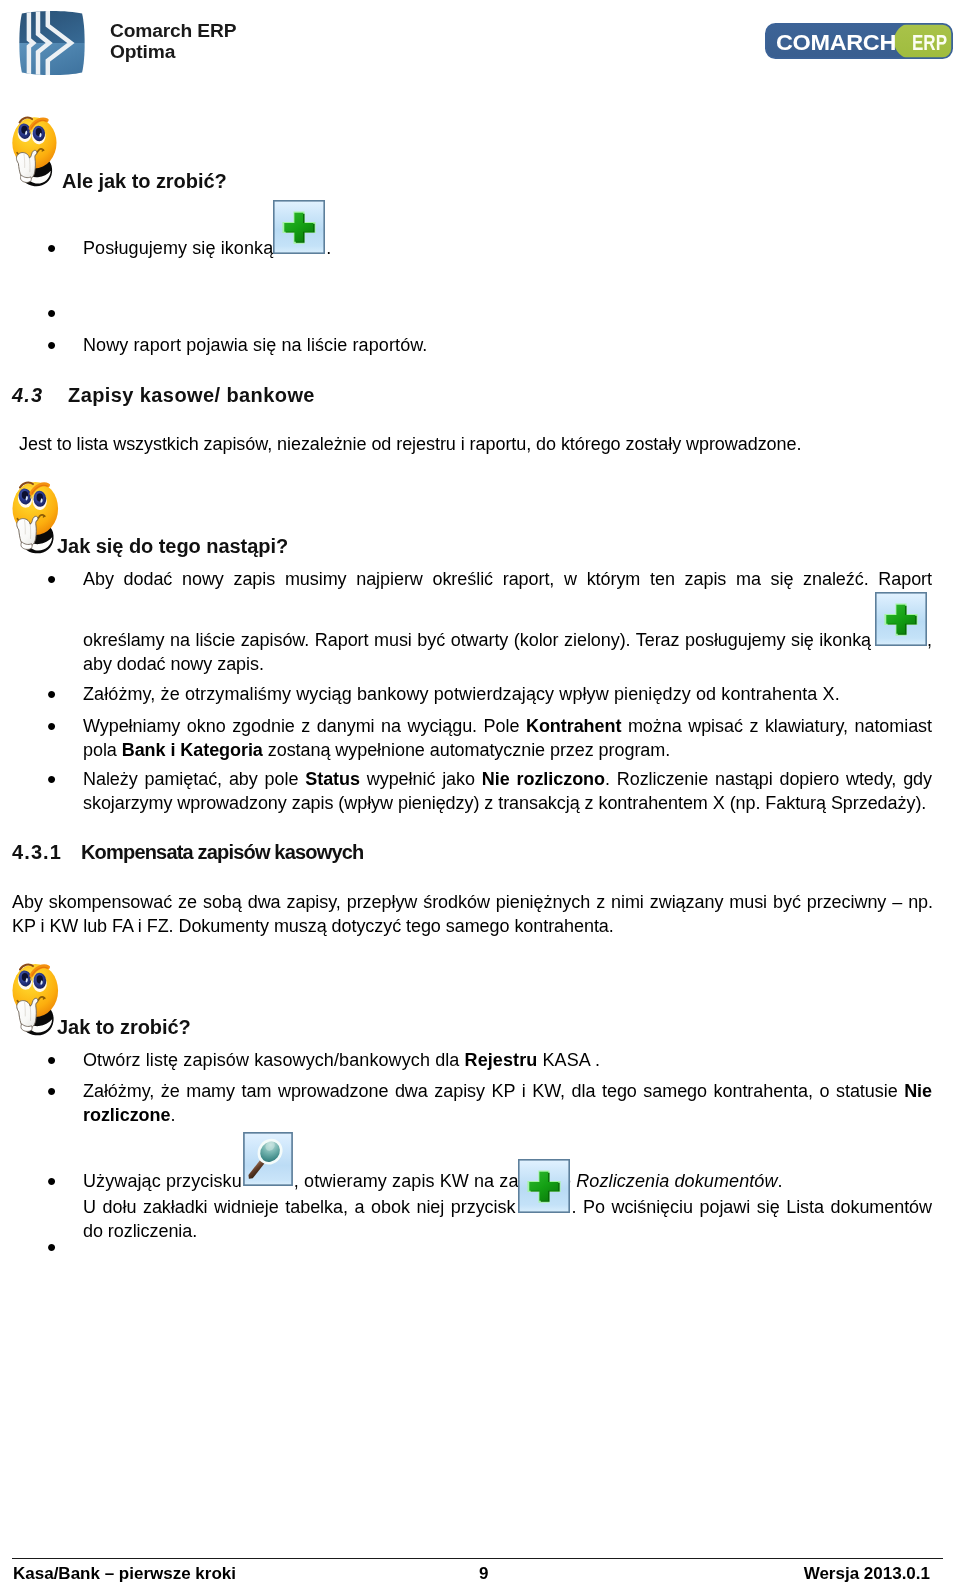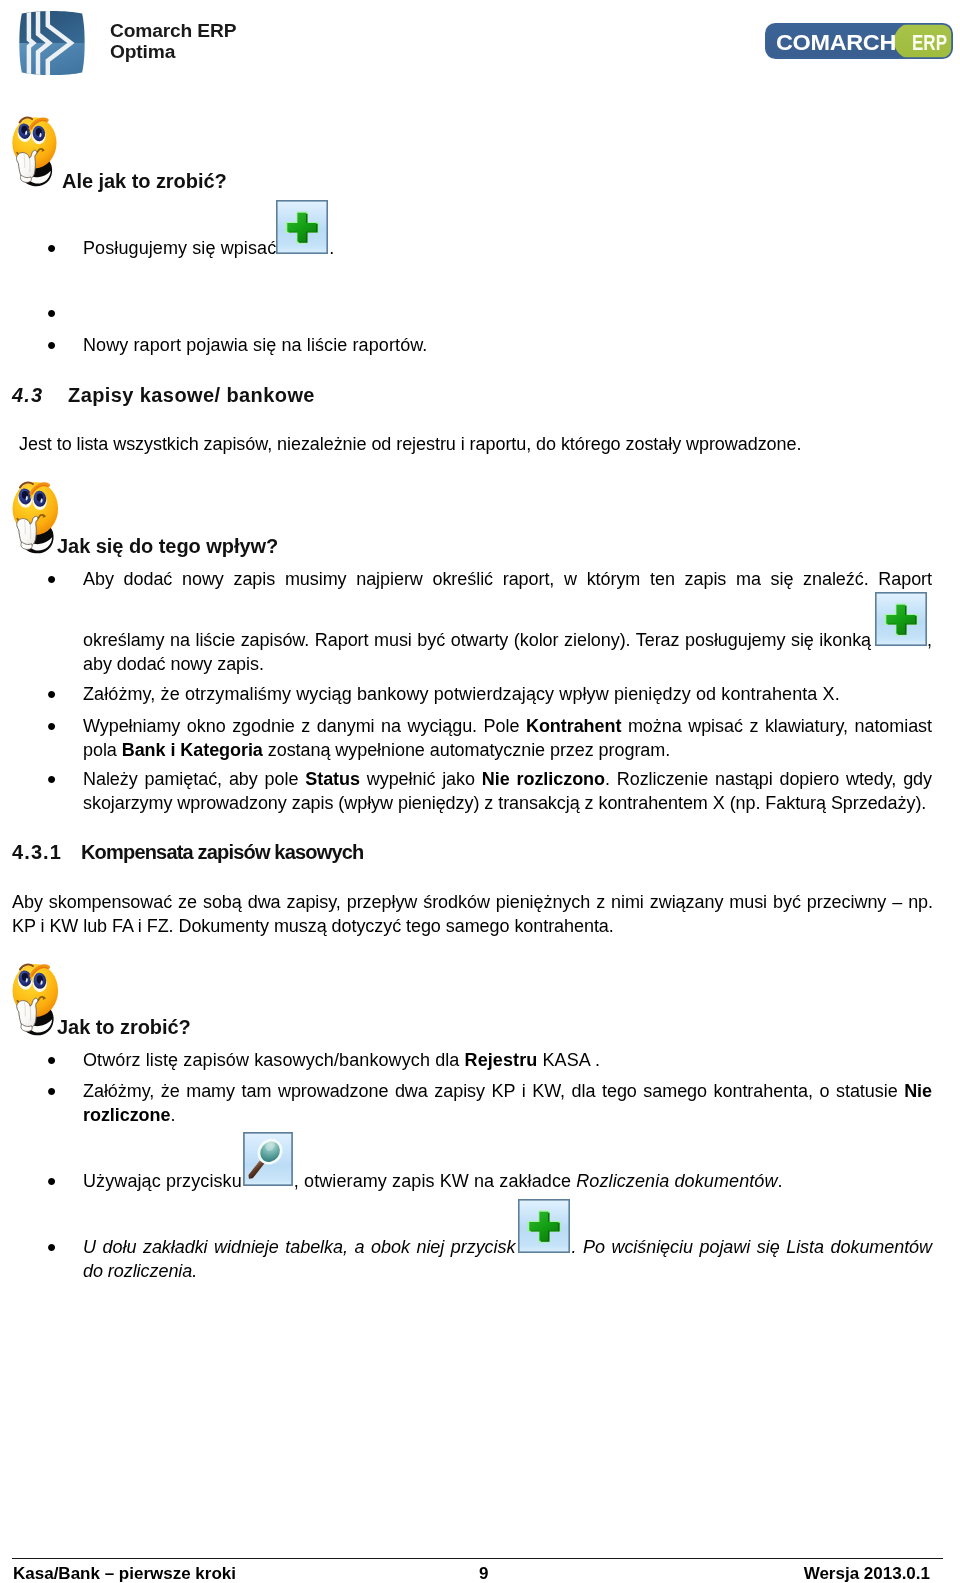--- a/index.html
+++ b/index.html
@@ -254,38 +254,38 @@
       <text class="brand-right" x="147" y="26.5" fill="#fbfdf2" font-family="Liberation Sans, sans-serif" font-size="22" font-weight="bold" textLength="35" lengthAdjust="spacingAndGlyphs">ERP</text>
     </svg>
   </div>
 
   <svg class="smiley" style="left:6.9px;top:109.6px;width:50.4px;height:83.3px">
       <use href="#smiley"></use>
     </svg>
   <div class="h-q" style="left:62px;top:168px;">Ale jak to zrobić?</div>
 
   <div class="bul" style="left:47px;top:236px;">•</div>
-  <div class="blk" style="left:83px;top:236px;"><span>Posługujemy się wpisać</span><span class="ic btn-plus" style="margin:0 1px 0 0px;"><svg viewBox="0 0 52 54" width="52" height="54">
+  <div class="blk" style="left:83px;top:236px;"><span>Posługujemy się ikonką</span><span class="ic btn-plus" style="margin:0 1px 0 0px;"><svg viewBox="0 0 52 54" width="52" height="54">
           <use href="#ico-plus"></use>
         </svg></span><span>.</span></div>
 
   <div class="bul" style="left:47px;top:301px;">•</div>
 
   <div class="bul" style="left:47px;top:333px;">•</div>
   <div class="blk" style="left:83px;top:333px;">Nowy raport pojawia się na liście raportów.</div>
 
   <div class="h2" style="left:12px;top:382px;letter-spacing:1.1px;font-style:italic;">4.3</div>
   <div class="h2" style="left:68px;top:382px;letter-spacing:0.41px;">Zapisy kasowe/ bankowe</div>
 
   <div class="para" style="left:12px;top:432px;width:921px;margin-left:7px;">Jest to lista wszystkich zapisów, niezależnie od rejestru i raportu, do którego zostały wprowadzone.</div>
 
   <svg class="smiley" style="left:6.7px;top:474.9px;width:52px;height:85.3px">
       <use href="#smiley"></use>
     </svg>
-  <div class="h-q" style="left:57px;top:533px;">Jak się do tego wpływ?</div>
+  <div class="h-q" style="left:57px;top:533px;">Jak się do tego nastąpi?</div>
 
   <div class="bul" style="left:47px;top:567px;">•</div>
   <div class="para" style="left:83px;top:628px;width:849px;"><span>określamy na liście zapisów. Raport musi być otwarty (kolor zielony). Teraz posługujemy się ikonką</span><span class="ic btn-plus" style="margin:0 0 0 4px;"><svg viewBox="0 0 52 54" width="52" height="54">
           <use href="#ico-plus"></use>
         </svg></span><span>, aby dodać nowy zapis.</span></div>
   <div class="para jfull" style="left:83px;top:567px;width:849px;">Aby dodać nowy zapis musimy najpierw określić raport, w którym ten zapis ma się znaleźć. Raport</div>
 
   <div class="bul" style="left:47px;top:682px;">•</div>
   <div class="blk" style="left:83px;top:682px;">Załóżmy, że otrzymaliśmy wyciąg bankowy potwierdzający wpływ pieniędzy od kontrahenta X.</div>
 
@@ -310,21 +310,21 @@
 
   <div class="bul" style="left:47px;top:1079px;">•</div>
   <div class="para" style="left:83px;top:1079px;width:849px;"><span>Załóżmy, że mamy tam wprowadzone dwa zapisy KP i KW, dla tego samego kontrahenta, o statusie </span><b>Nie rozliczone</b><span>.</span></div>
 
   <div class="bul" style="left:47px;top:1169px;">•</div>
   <div class="blk" style="left:83px;top:1169px;"><span>Używając przycisku</span><span class="ic btn-zoom" style="margin:0 0 0 0px;"><svg viewBox="0 0 48 52" width="52" height="54">
           <use href="#ico-zoom"></use>
         </svg></span><span>, otwieramy zapis KW na zakładce </span><i>Rozliczenia dokumentów</i><span>.</span></div>
 
   <div class="bul" style="left:47px;top:1235px;">•</div>
-  <div class="para" style="left:83px;top:1235px;width:849px;font-style:italic;"><span>U dołu zakładki widnieje tabelka, a obok niej przycisk</span><span class="ic btn-plus" style="margin:0 1px 0 3px;"><svg viewBox="0 0 52 54" width="52" height="54">
+  <div class="para" style="left:83px;top:1195px;width:849px;"><span>U dołu zakładki widnieje tabelka, a obok niej przycisk</span><span class="ic btn-plus" style="margin:0 1px 0 3px;"><svg viewBox="0 0 52 54" width="52" height="54">
           <use href="#ico-plus"></use>
         </svg></span><span>. Po wciśnięciu pojawi się Lista dokumentów do rozliczenia.</span></div>
 
   <div class="abs" id="footer-rule"></div>
   <div class="abs" id="footer-row">
     <span id="footer-left">Kasa/Bank – pierwsze kroki</span>
     <span id="footer-center">9</span>
     <span id="footer-right">Wersja 2013.0.1</span>
   </div>
 

